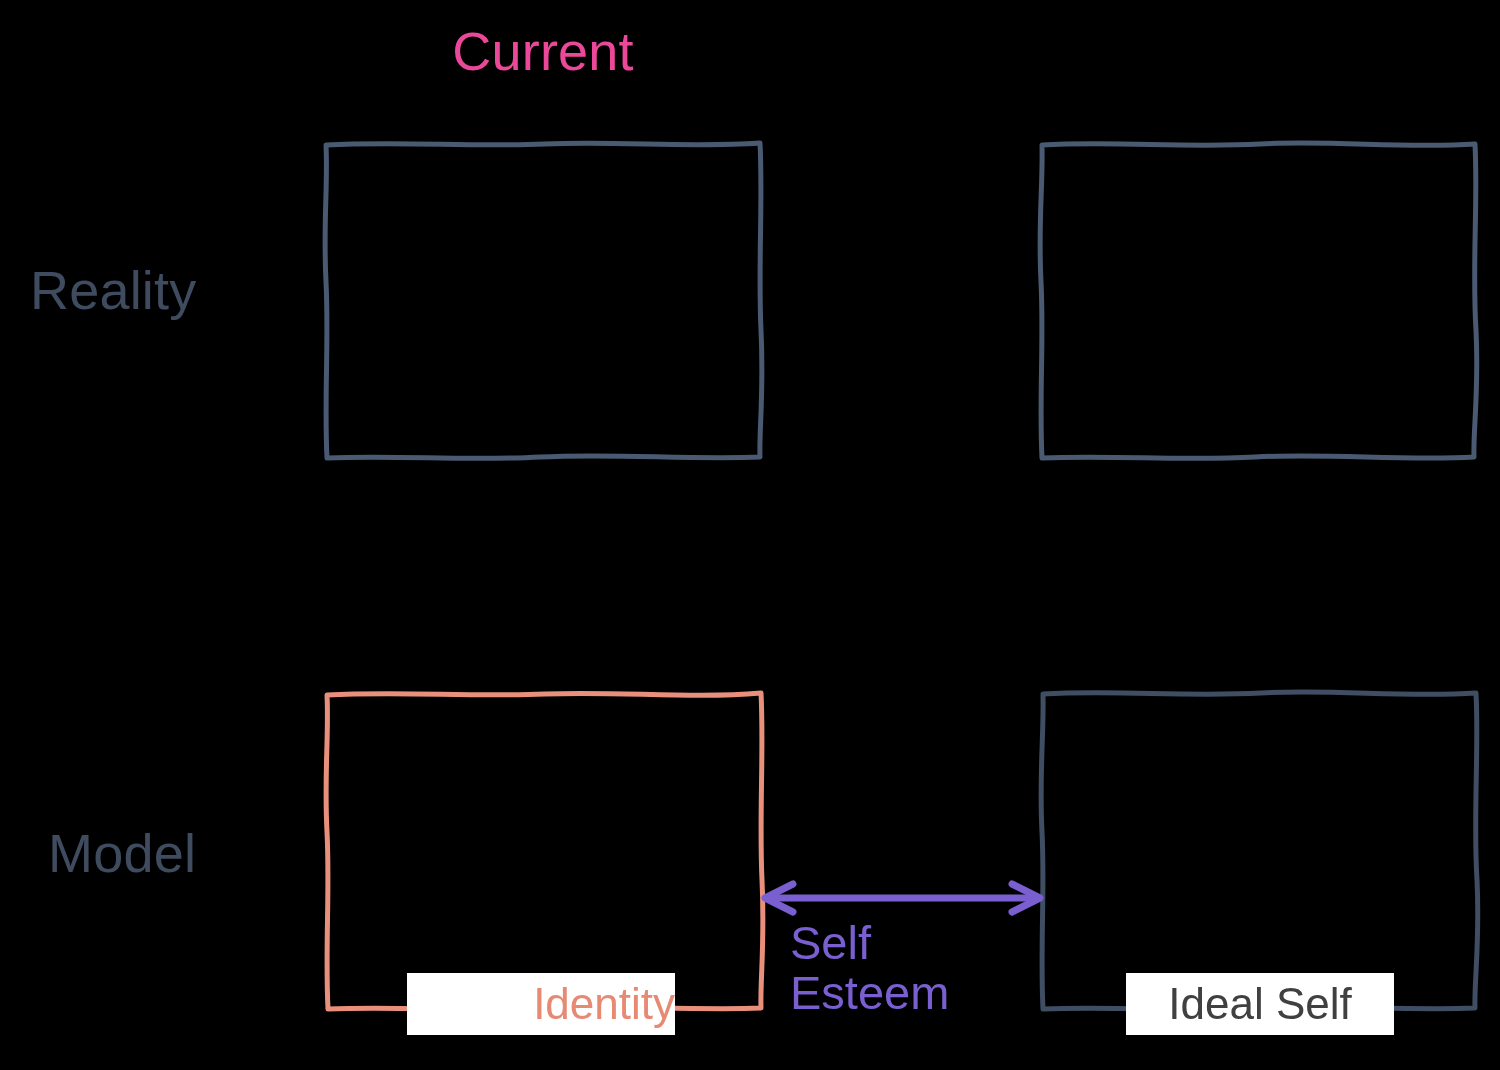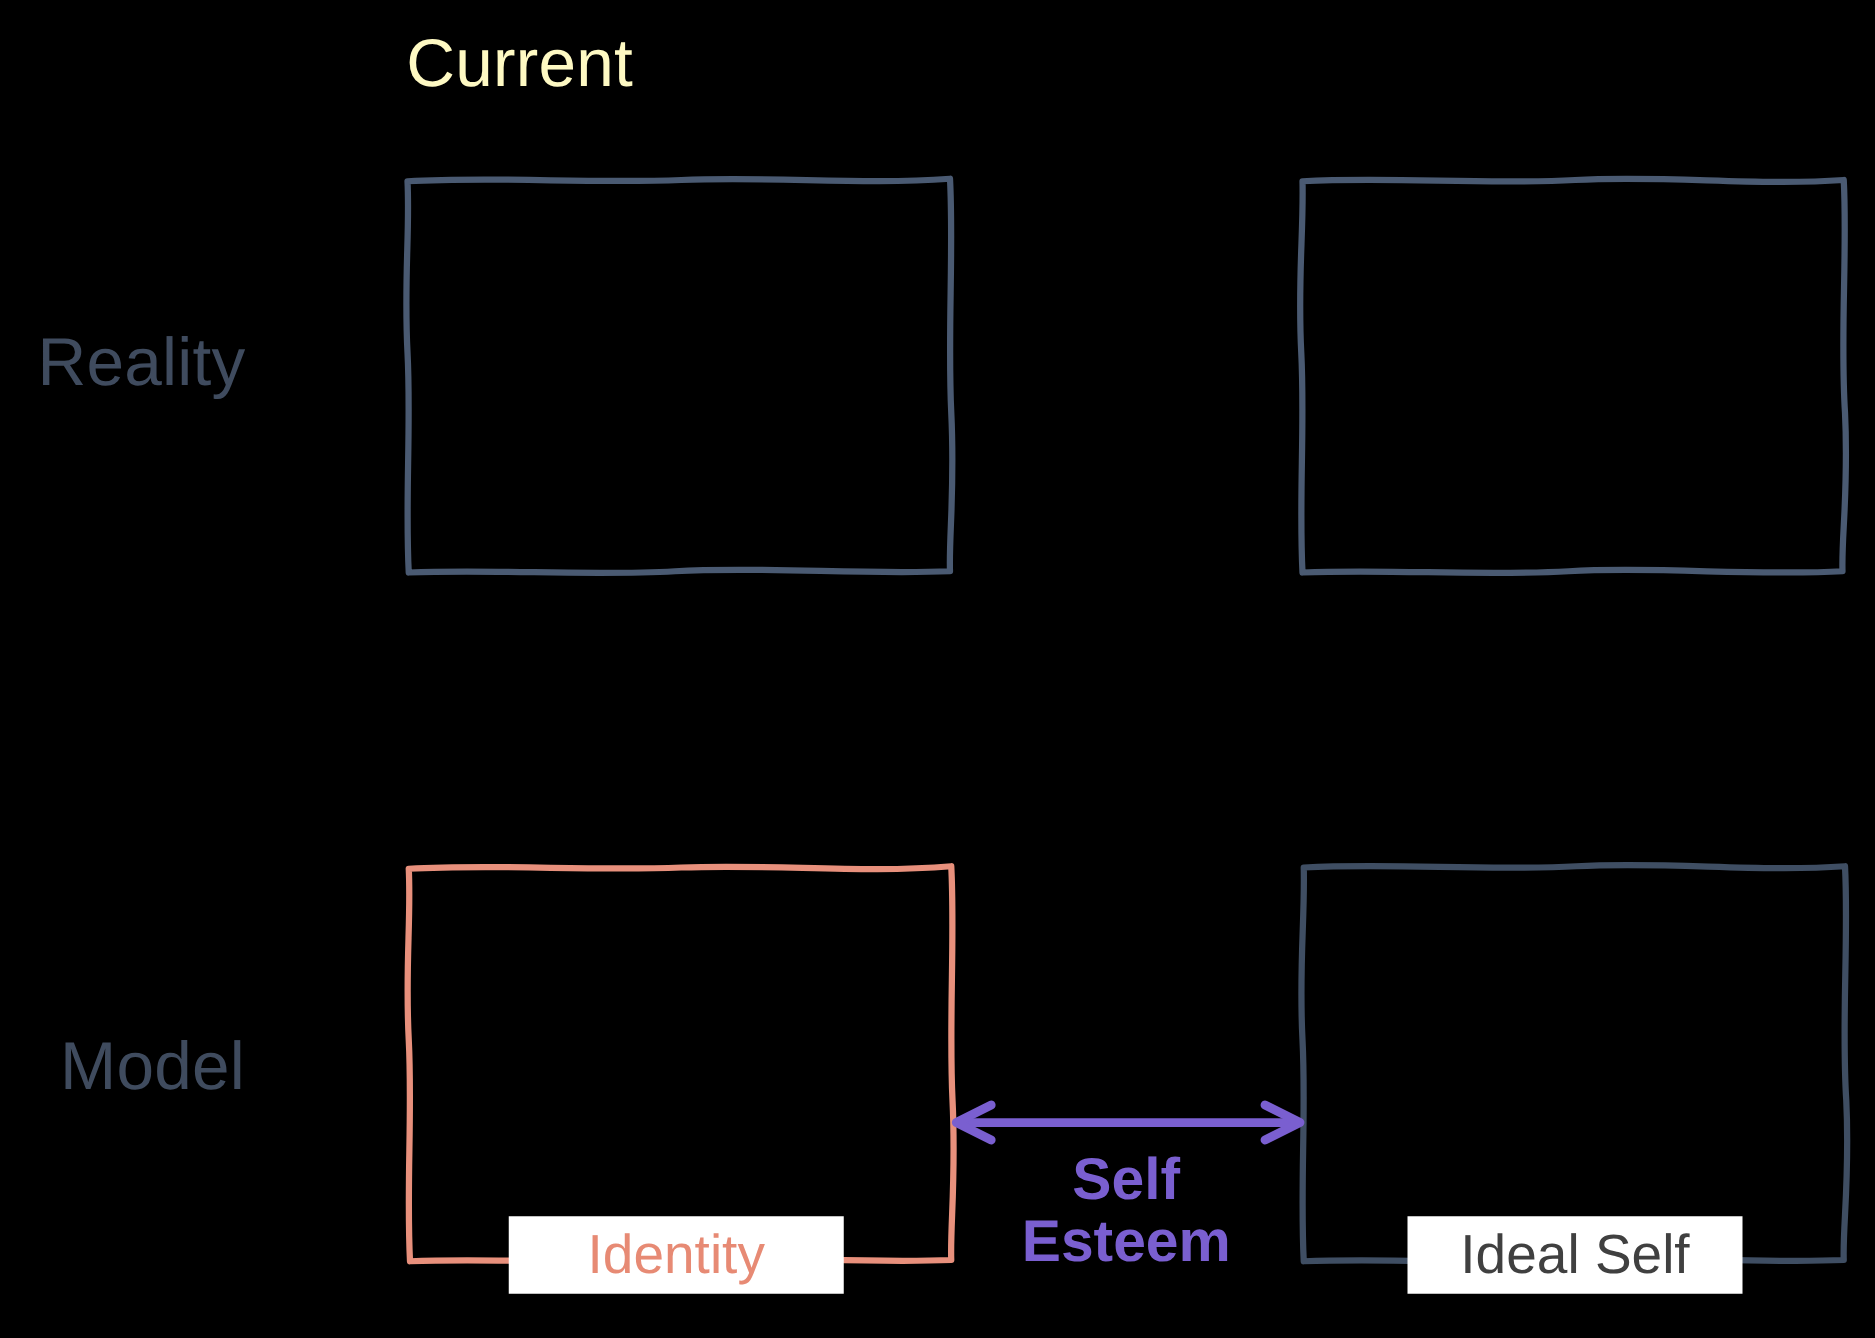--- a/index.html
+++ b/index.html
@@ -12,25 +12,25 @@
     width: 1500px;
     height: 1070px;
     background: #000000;
     overflow: hidden;
     font-family: "Liberation Sans", sans-serif;
   }
 
   
   .col-header {
     position: absolute;
-    color: #fef9c3;
+    color: #ec4899;
     font-size: 54px;
     font-weight: 400;
     line-height: 1;
-    text-align: left;
+    text-align: center;
     white-space: nowrap;
     letter-spacing: 0.2px;
   }
   #col-header-current { left: 325px; top: 24px; width: 436px; }
   #col-header-aspirational { left: 1040px; top: 24px; width: 436px; }
 
   
   .row-label {
     position: absolute;
     color: #3f4b5e;
@@ -51,43 +51,44 @@
     height: 1070px;
     pointer-events: none;
   }
 
   
   #self-esteem-caption {
     position: absolute;
     left: 790px;
     top: 918px;
     width: 222px;
-    text-align: center;
+    text-align: left;
     color: #7a5fd0;
     font-size: 47px;
     line-height: 1.06;
-    font-weight: 700;
+    font-weight: 400;
     white-space: pre-line;
   }
 
   
   .box-label {
     position: absolute;
     background: #ffffff;
     font-size: 44px;
     line-height: 62px;
     text-align: center;
     white-space: nowrap;
   }
   #label-identity {
     left: 407px;
     top: 973px;
     width: 268px;
     height: 62px;
     color: #e78a74;
+    text-align: right;
   }
   #label-ideal-self {
     left: 1126px;
     top: 973px;
     width: 268px;
     height: 62px;
     color: #404040;
   }
 </style>
 </head>

